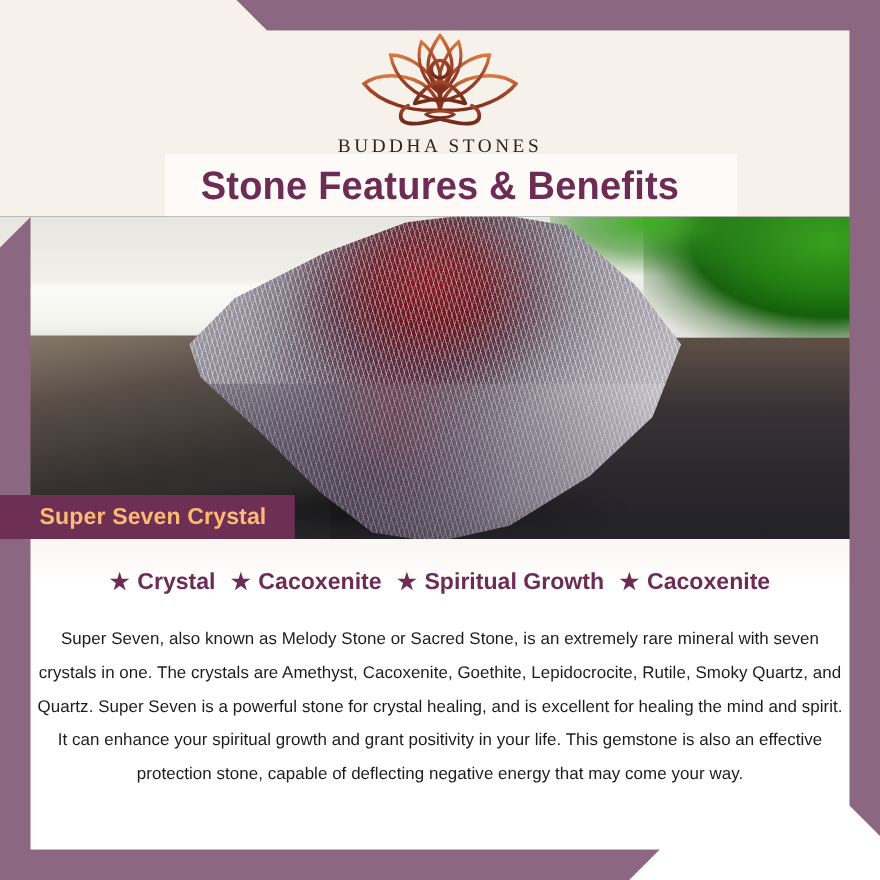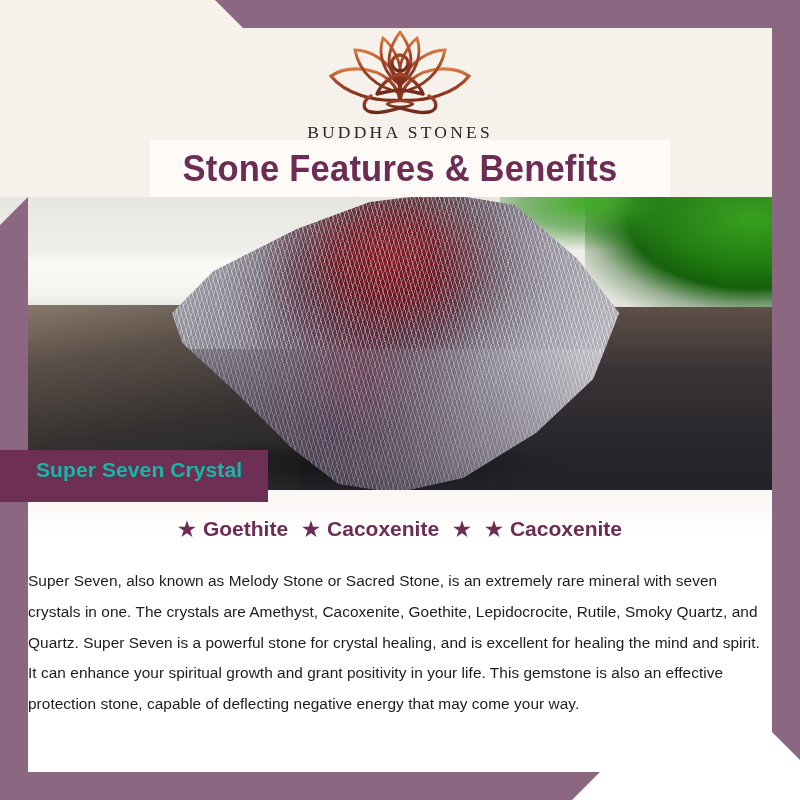--- a/index.html
+++ b/index.html
@@ -243,25 +243,25 @@
     pointer-events: none;
     background: linear-gradient(180deg, rgba(255,255,255,0.06) 0%, rgba(0,0,0,0) 30%);
   }
 
   
   .name-banner {
     position: absolute;
     top: 450px;
     left: 0;
     height: 40px;
-    padding: 0 26px 12px 36px;
+    padding: 0 26px 0 36px;
     display: flex;
     align-items: center;
     background: #6e2f55;
-    color: #14b8a6;
+    color: #fdba74;
     font-size: 21px;
     font-weight: bold;
     letter-spacing: 0.1px;
     z-index: 4;
     font-family: "Liberation Sans Narrow", "Liberation Sans", sans-serif;
   }
 
   
   .body-panel {
     position: absolute;
@@ -301,21 +301,21 @@
   }
 
   .description {
     position: absolute;
     top: 566px;
     left: 28px;
     width: 744px;
     font-size: 15.4px;
     line-height: 2.0;
     color: #1c1c1c;
-    text-align: left;
+    text-align: center;
     font-family: "Liberation Sans Narrow", "Liberation Sans", sans-serif;
     letter-spacing: 0.05px;
     z-index: 4;
   }
 </style>
 </head>
 <body>
 
 <div class="infographic">
 
@@ -384,28 +384,29 @@
 
   <div class="name-banner">
     <span>Super Seven Crystal</span>
   </div>
 
   <div class="body-panel"></div>
 
   <div class="benefits">
     <div class="benefit">
       <span class="star">★</span>
-      <span>Goethite</span>
+      <span>Crystal</span>
     </div>
     <div class="benefit">
       <span class="star">★</span>
       <span>Cacoxenite</span>
     </div>
     <div class="benefit">
       <span class="star">★</span>
+      <span>Spiritual Growth</span>
     </div>
     <div class="benefit">
       <span class="star">★</span>
       <span>Cacoxenite</span>
     </div>
   </div>
 
   <div class="description">Super Seven, also known as Melody Stone or Sacred Stone, is an extremely rare mineral with seven crystals in one. The crystals are Amethyst, Cacoxenite, Goethite, Lepidocrocite, Rutile, Smoky Quartz, and Quartz. Super Seven is a powerful stone for crystal healing, and is excellent for healing the mind and spirit. It can enhance your spiritual growth and grant positivity in your life. This gemstone is also an effective protection stone, capable of deflecting negative energy that may come your way.</div>
 
   <div class="frame-top"></div>

